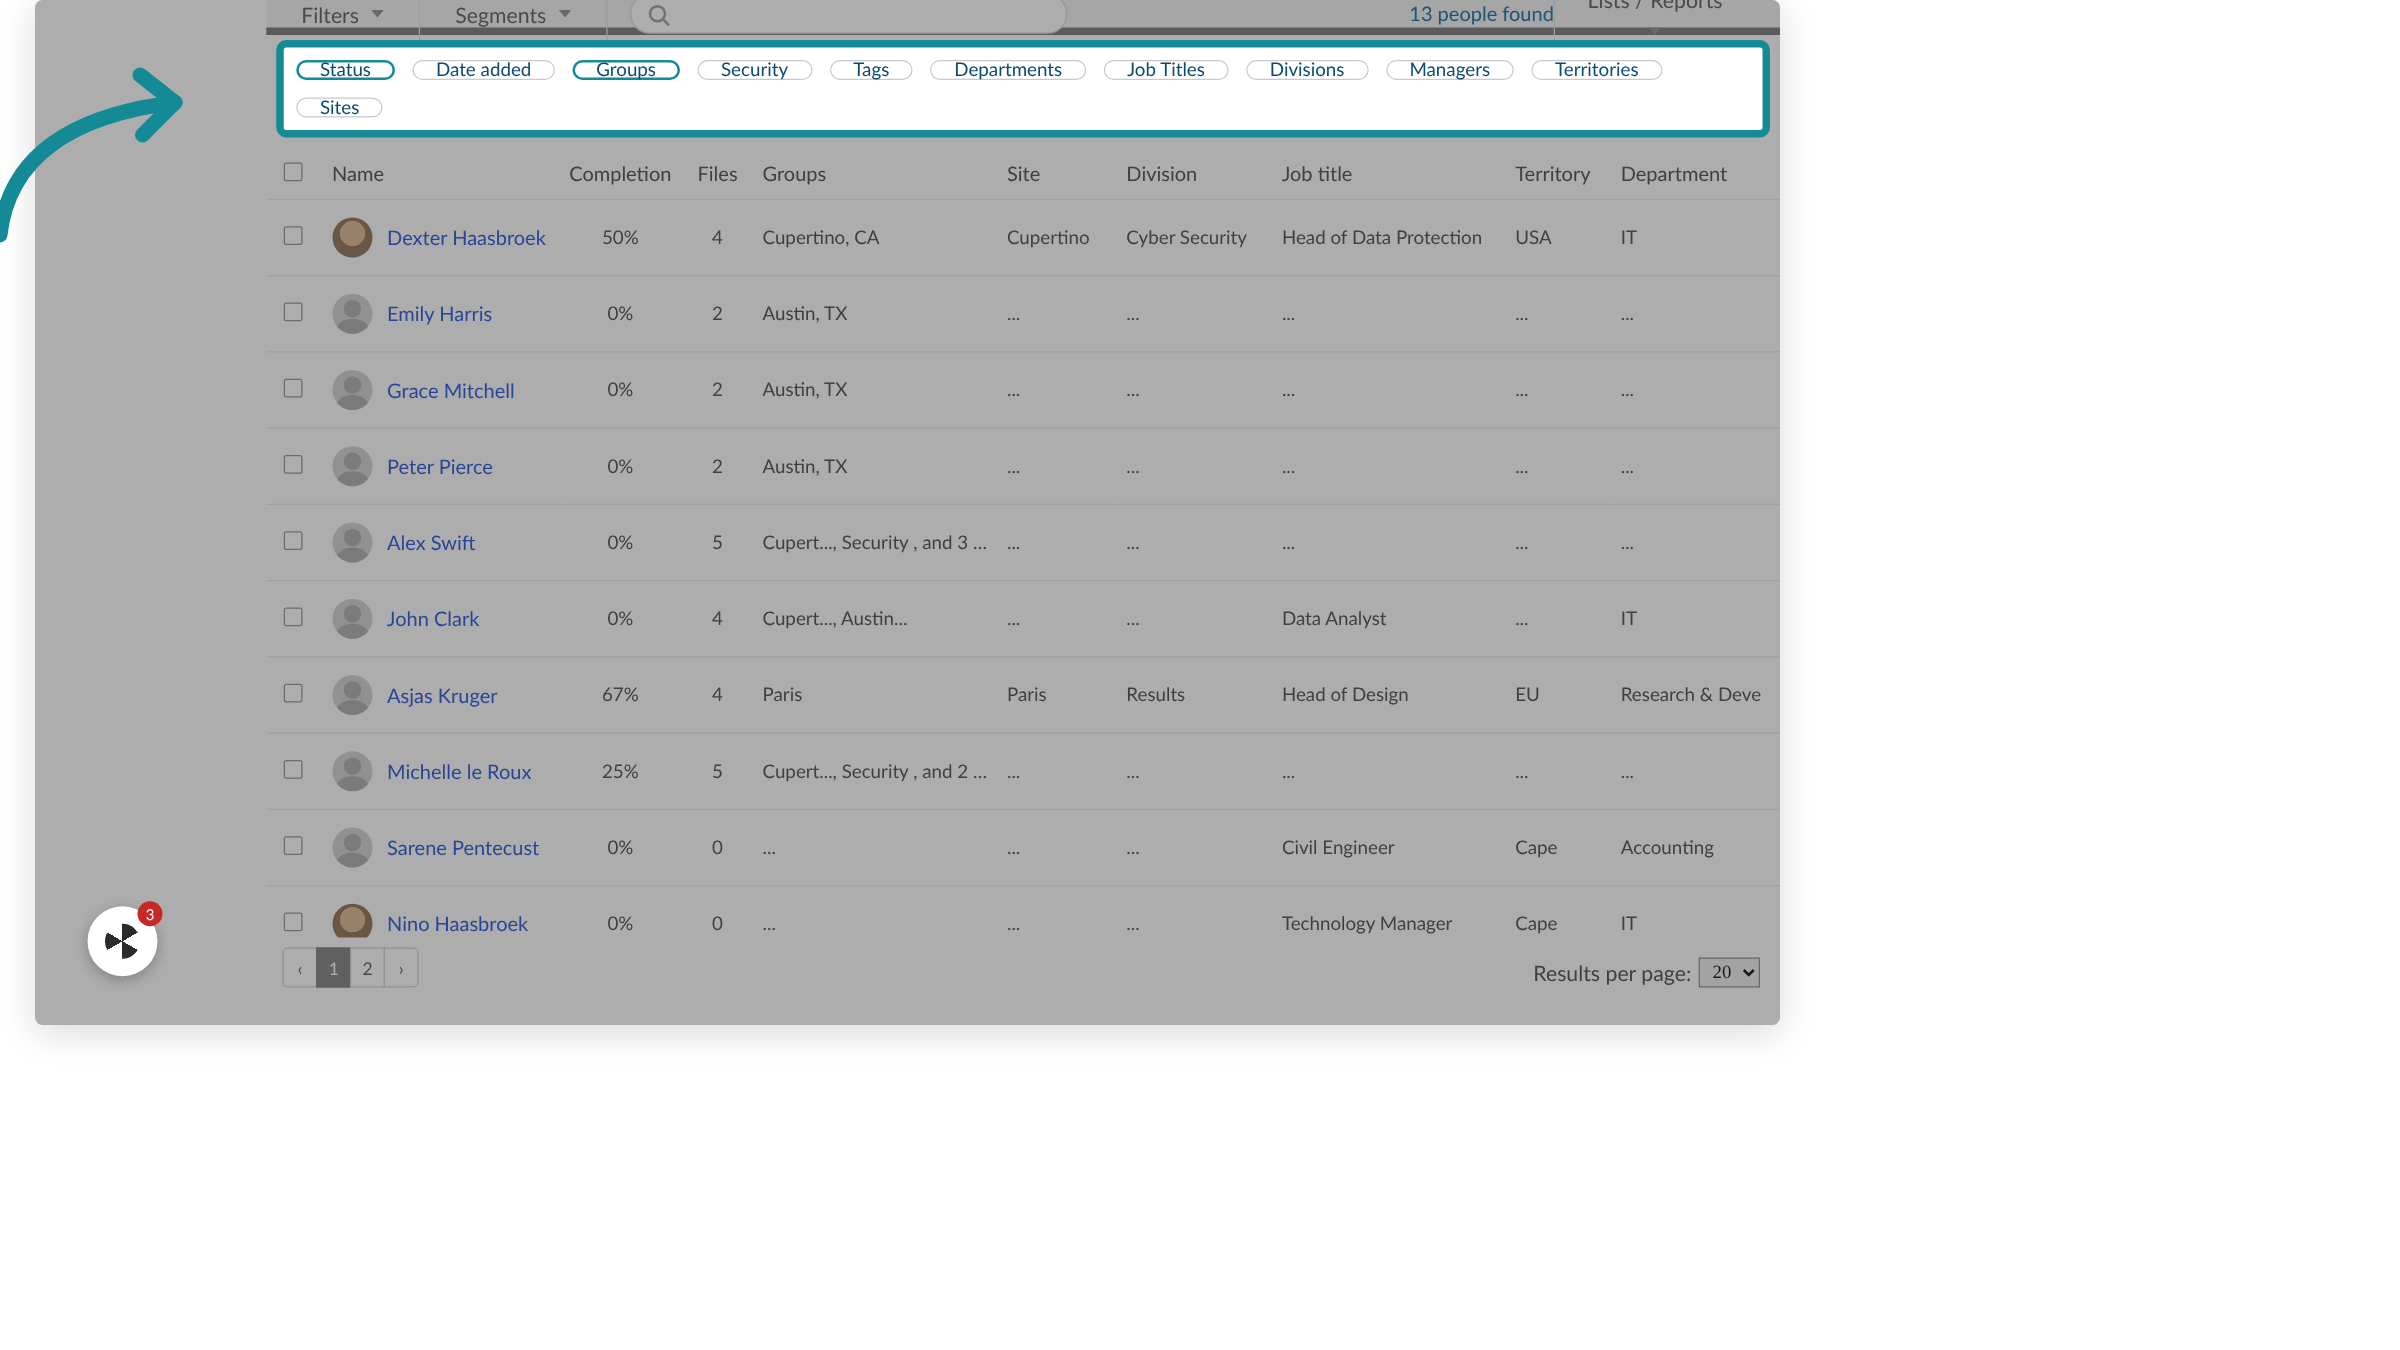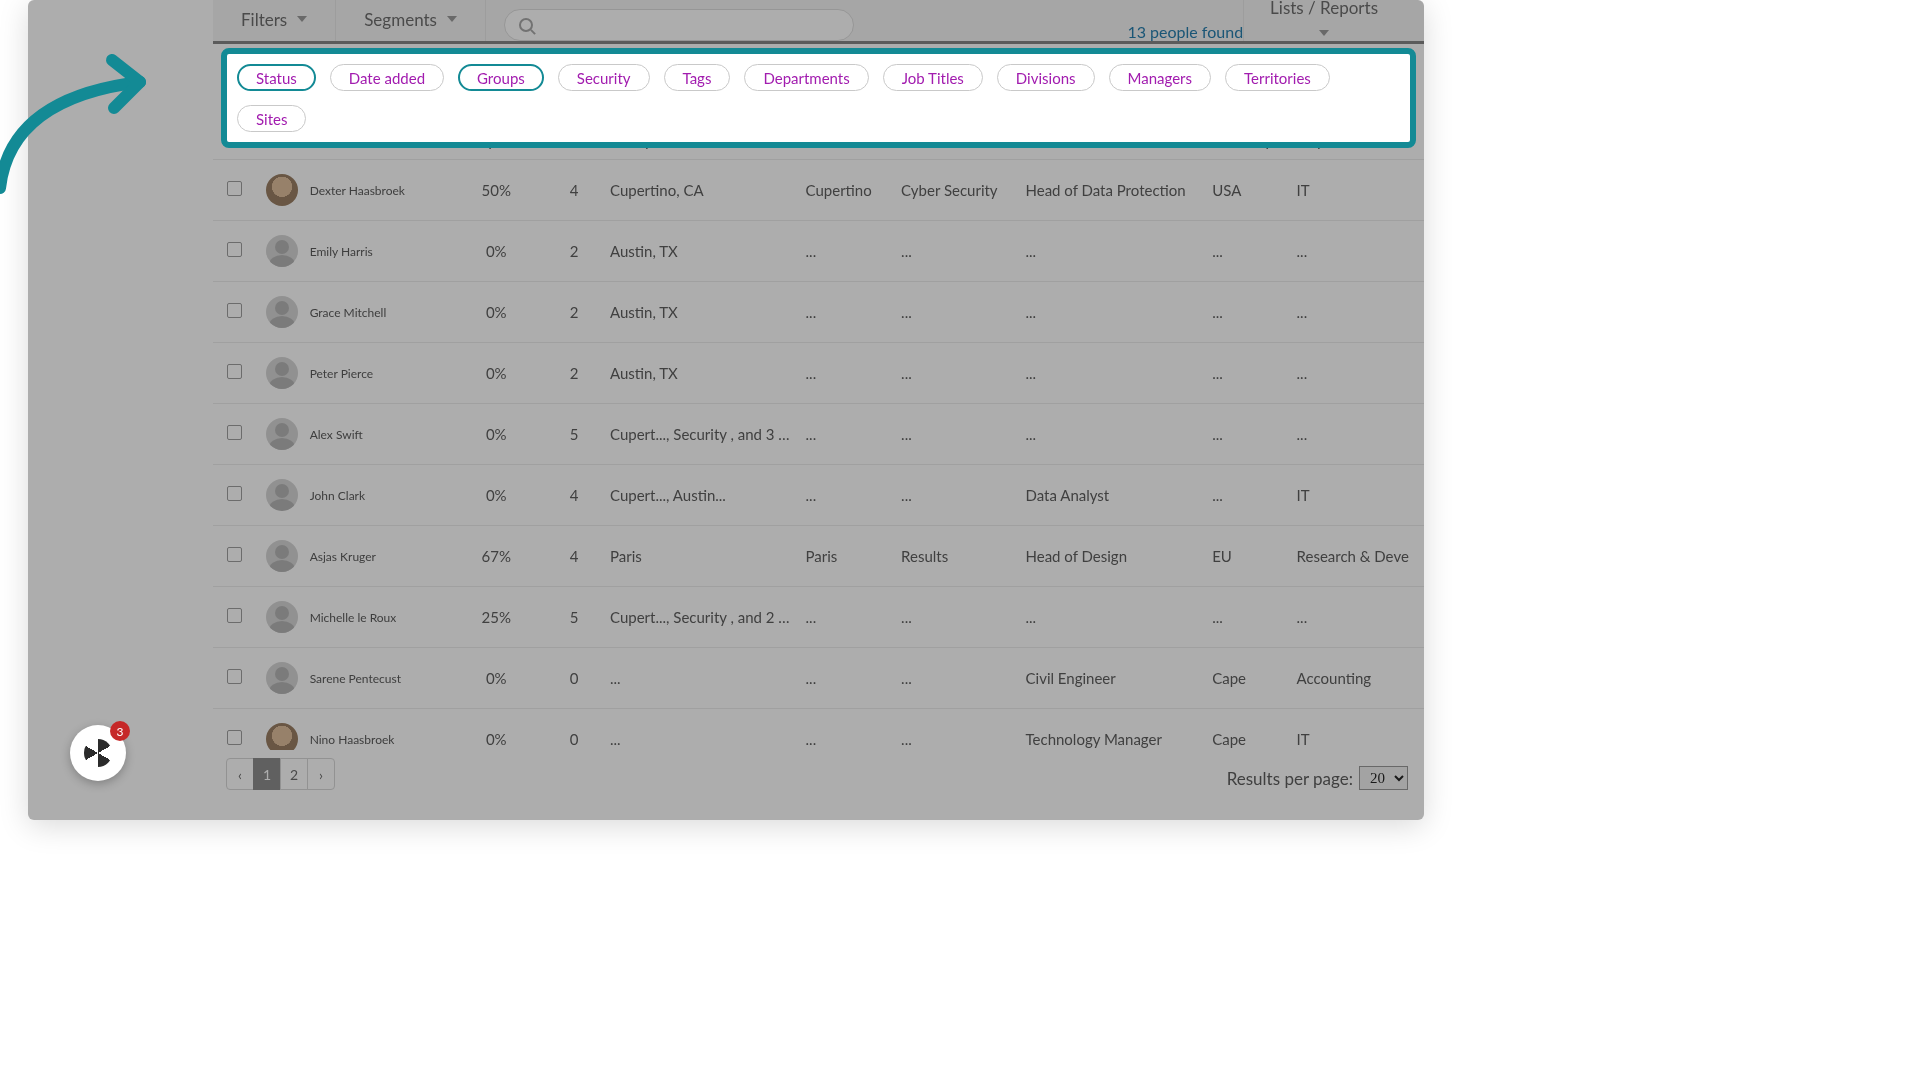--- a/index.html
+++ b/index.html
@@ -24,25 +24,25 @@
     overflow: hidden;
   }
   .content {
     position: absolute;
     left: 185px;
     top: 0;
     right: 0;
     bottom: 0;
   }
   .toolbar {
-    height: 44px;
+    height: 28px;
     background: #f3f3f3;
     display: flex;
-    align-items: flex-end;
-    border-bottom: 3px solid #737373;
+    align-items: center;
+    border-bottom: 6px solid #737373;
     padding-right: 20px;
   }
   .toolbar-btn {
     height: 44px;
     display: flex;
     align-items: center;
     padding: 0 28px;
     font-size: 17px;
     color: #555;
     border-right: 1px solid #e3e3e3;
@@ -109,29 +109,29 @@
     position: relative;
     z-index: 5;
   }
   .filter-row {
     display: flex;
     gap: 14px;
     padding: 10px 10px;
     flex-wrap: wrap;
   }
   .chip {
-    height: 27px;
+    height: 16px;
     padding: 0 18px;
     border: 1px solid #c9c9c9;
     border-radius: 16px;
     background: #fff;
     display: flex;
     align-items: center;
     font-size: 15px;
-    color: #a21caf;
+    color: #0c4a6e;
     cursor: pointer;
   }
   .chip.active {
     border: 2px solid #138a95;
     padding: 0 17px;
   }
   .table-wrap {
     position: absolute;
     left: 0; right: 0;
     top: 120px;
@@ -202,22 +202,22 @@
     content: "";
     position: absolute;
     width: 26px; height: 18px;
     background: #aaa;
     border-radius: 50% 50% 0 0;
     left: 3px; top: 20px;
   }
   .avatar.photo { background: radial-gradient(circle at 50% 40%, #d9b38c 0 40%, #8a6a4a 41% 100%); }
   .avatar.photo::before, .avatar.photo::after { display:none; }
   .person-link {
-    color: #404040;
-    font-size: 12px;
+    color: #1d4ed8;
+    font-size: 16px;
   }
   .pager {
     position: absolute;
     left: 14px;
     bottom: 30px;
     display: flex;
   }
   .pager > div {
     width: 28px; height: 32px;
     border: 1px solid #d0d0d0;

